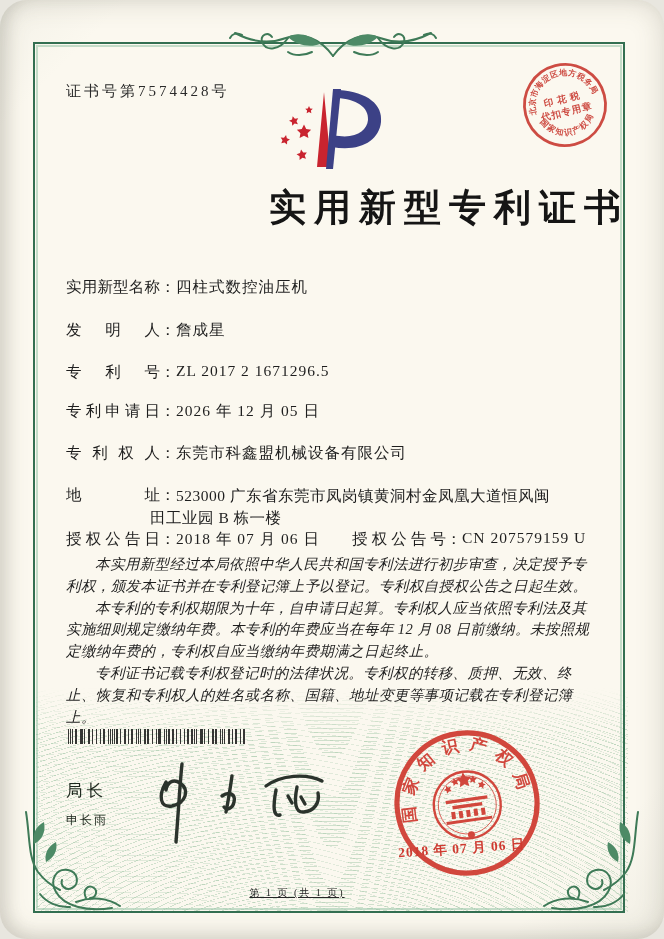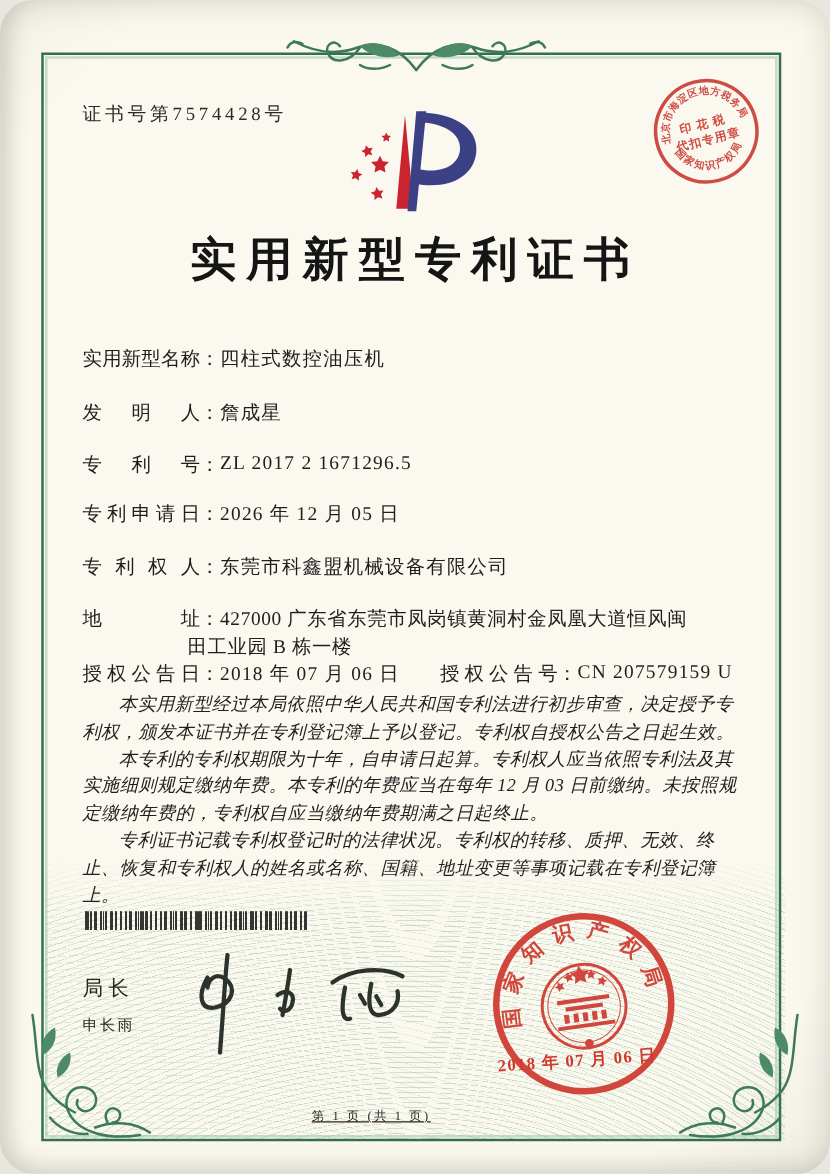--- a/index.html
+++ b/index.html
@@ -10,21 +10,21 @@
   .frame{position:absolute;left:33px;top:42px;width:592px;height:871px;
     border:2px solid #336f51;box-sizing:border-box;}
   .frame::after{content:"";position:absolute;inset:1px;border:2px solid rgba(151,196,168,.55);}
   .guilloche{position:absolute;left:36px;top:688px;width:592px;height:224px;
     background-image:
       repeating-radial-gradient(900px 520px at 50% 150%, rgba(106,168,122,.30) 0 1px, rgba(0,0,0,0) 1px 7px),
       repeating-radial-gradient(1200px 700px at 18% 185%, rgba(106,168,122,.18) 0 1px, rgba(0,0,0,0) 1px 9px);
     -webkit-mask-image:linear-gradient(180deg,transparent 0,#000 22%);
     mask-image:linear-gradient(180deg,transparent 0,#000 22%);}
   .cert-no{position:absolute;left:66px;top:82px;font-size:15px;letter-spacing:3px;color:#2a2a2a;}
-  .title{position:absolute;left:35px;top:183px;width:594px;text-align:center;
+  .title{position:absolute;left:35px;top:183px;width:594px;text-align:right;
     font-size:37px;font-weight:700;letter-spacing:8px;color:#151515;}
   .field-row{position:absolute;left:66px;font-size:15.5px;color:#1e1e1e;white-space:nowrap;}
   .flabel{display:inline-block;width:94px;text-align:justify;text-align-last:justify;vertical-align:top;}
   .fcolon{display:inline-block;width:16px;vertical-align:top;}
   .fvalue{display:inline-block;vertical-align:top;letter-spacing:1px;}
   .fvalue.addr{white-space:normal;width:412px;margin-left:-26px;text-indent:26px;
     letter-spacing:.5px;line-height:22px;}
   .grant-right{position:absolute;left:286px;top:0;}
   .paras{position:absolute;left:66px;top:554px;width:535px;font-size:14.5px;
     line-height:21.8px;color:#1f1f1f;letter-spacing:.4px;}
@@ -125,32 +125,32 @@
   <div class="field-row" style="top:362px">
     <span class="flabel">专利号</span><span class="fcolon">：</span><span class="fvalue">ZL 2017 2 1671296.5</span>
   </div>
   <div class="field-row" style="top:401px">
     <span class="flabel">专利申请日</span><span class="fcolon">：</span><span class="fvalue">2026 年 12 月 05 日</span>
   </div>
   <div class="field-row" style="top:443px">
     <span class="flabel">专利权人</span><span class="fcolon">：</span><span class="fvalue">东莞市科鑫盟机械设备有限公司</span>
   </div>
   <div class="field-row" style="top:485px">
-    <span class="flabel">地址</span><span class="fcolon">：</span><span class="fvalue addr">427000 广东省东莞市凤岗镇黄洞村金凤凰大道恒风闽田工业园 B 栋一楼</span>
+    <span class="flabel">地址</span><span class="fcolon">：</span><span class="fvalue addr">523000 广东省东莞市凤岗镇黄洞村金凤凰大道恒风闽田工业园 B 栋一楼</span>
   </div>
   <div class="field-row" style="top:529px;width:535px">
     <span class="flabel">授权公告日</span><span class="fcolon">：</span><span class="fvalue">2018 年 07 月 06 日</span>
     <span class="grant-right">
       <span class="flabel">授权公告号</span><span class="fcolon">：</span><span class="fvalue">CN 207579159 U</span>
     </span>
   </div>
 
   <div class="paras">
     <p>本实用新型经过本局依照中华人民共和国专利法进行初步审查，决定授予专利权，颁发本证书并在专利登记簿上予以登记。专利权自授权公告之日起生效。</p>
-    <p>本专利的专利权期限为十年，自申请日起算。专利权人应当依照专利法及其实施细则规定缴纳年费。本专利的年费应当在每年 12 月 03 日前缴纳。未按照规定缴纳年费的，专利权自应当缴纳年费期满之日起终止。</p>
+    <p>本专利的专利权期限为十年，自申请日起算。专利权人应当依照专利法及其实施细则规定缴纳年费。本专利的年费应当在每年 12 月 08 日前缴纳。未按照规定缴纳年费的，专利权自应当缴纳年费期满之日起终止。</p>
     <p>专利证书记载专利权登记时的法律状况。专利权的转移、质押、无效、终止、恢复和专利权人的姓名或名称、国籍、地址变更等事项记载在专利登记簿上。</p>
   </div>
 
   <div class="barcode"></div>
 
   <svg class="svg-taxstamp" width="120" height="120" viewBox="0 0 120 120">
     <g transform="rotate(-14 60 60)" fill="#c93a31" font-family="Liberation Serif, DejaVu Serif, serif" font-weight="600">
       <circle cx="60" cy="60" r="40.5" fill="none" stroke="#c93a31" stroke-width="2.8"></circle>
       <defs>
         <path id="taxArcTop" d="M30.1,62.6 A30,30 0 1 1 89.9,62.6" fill="none"></path>

